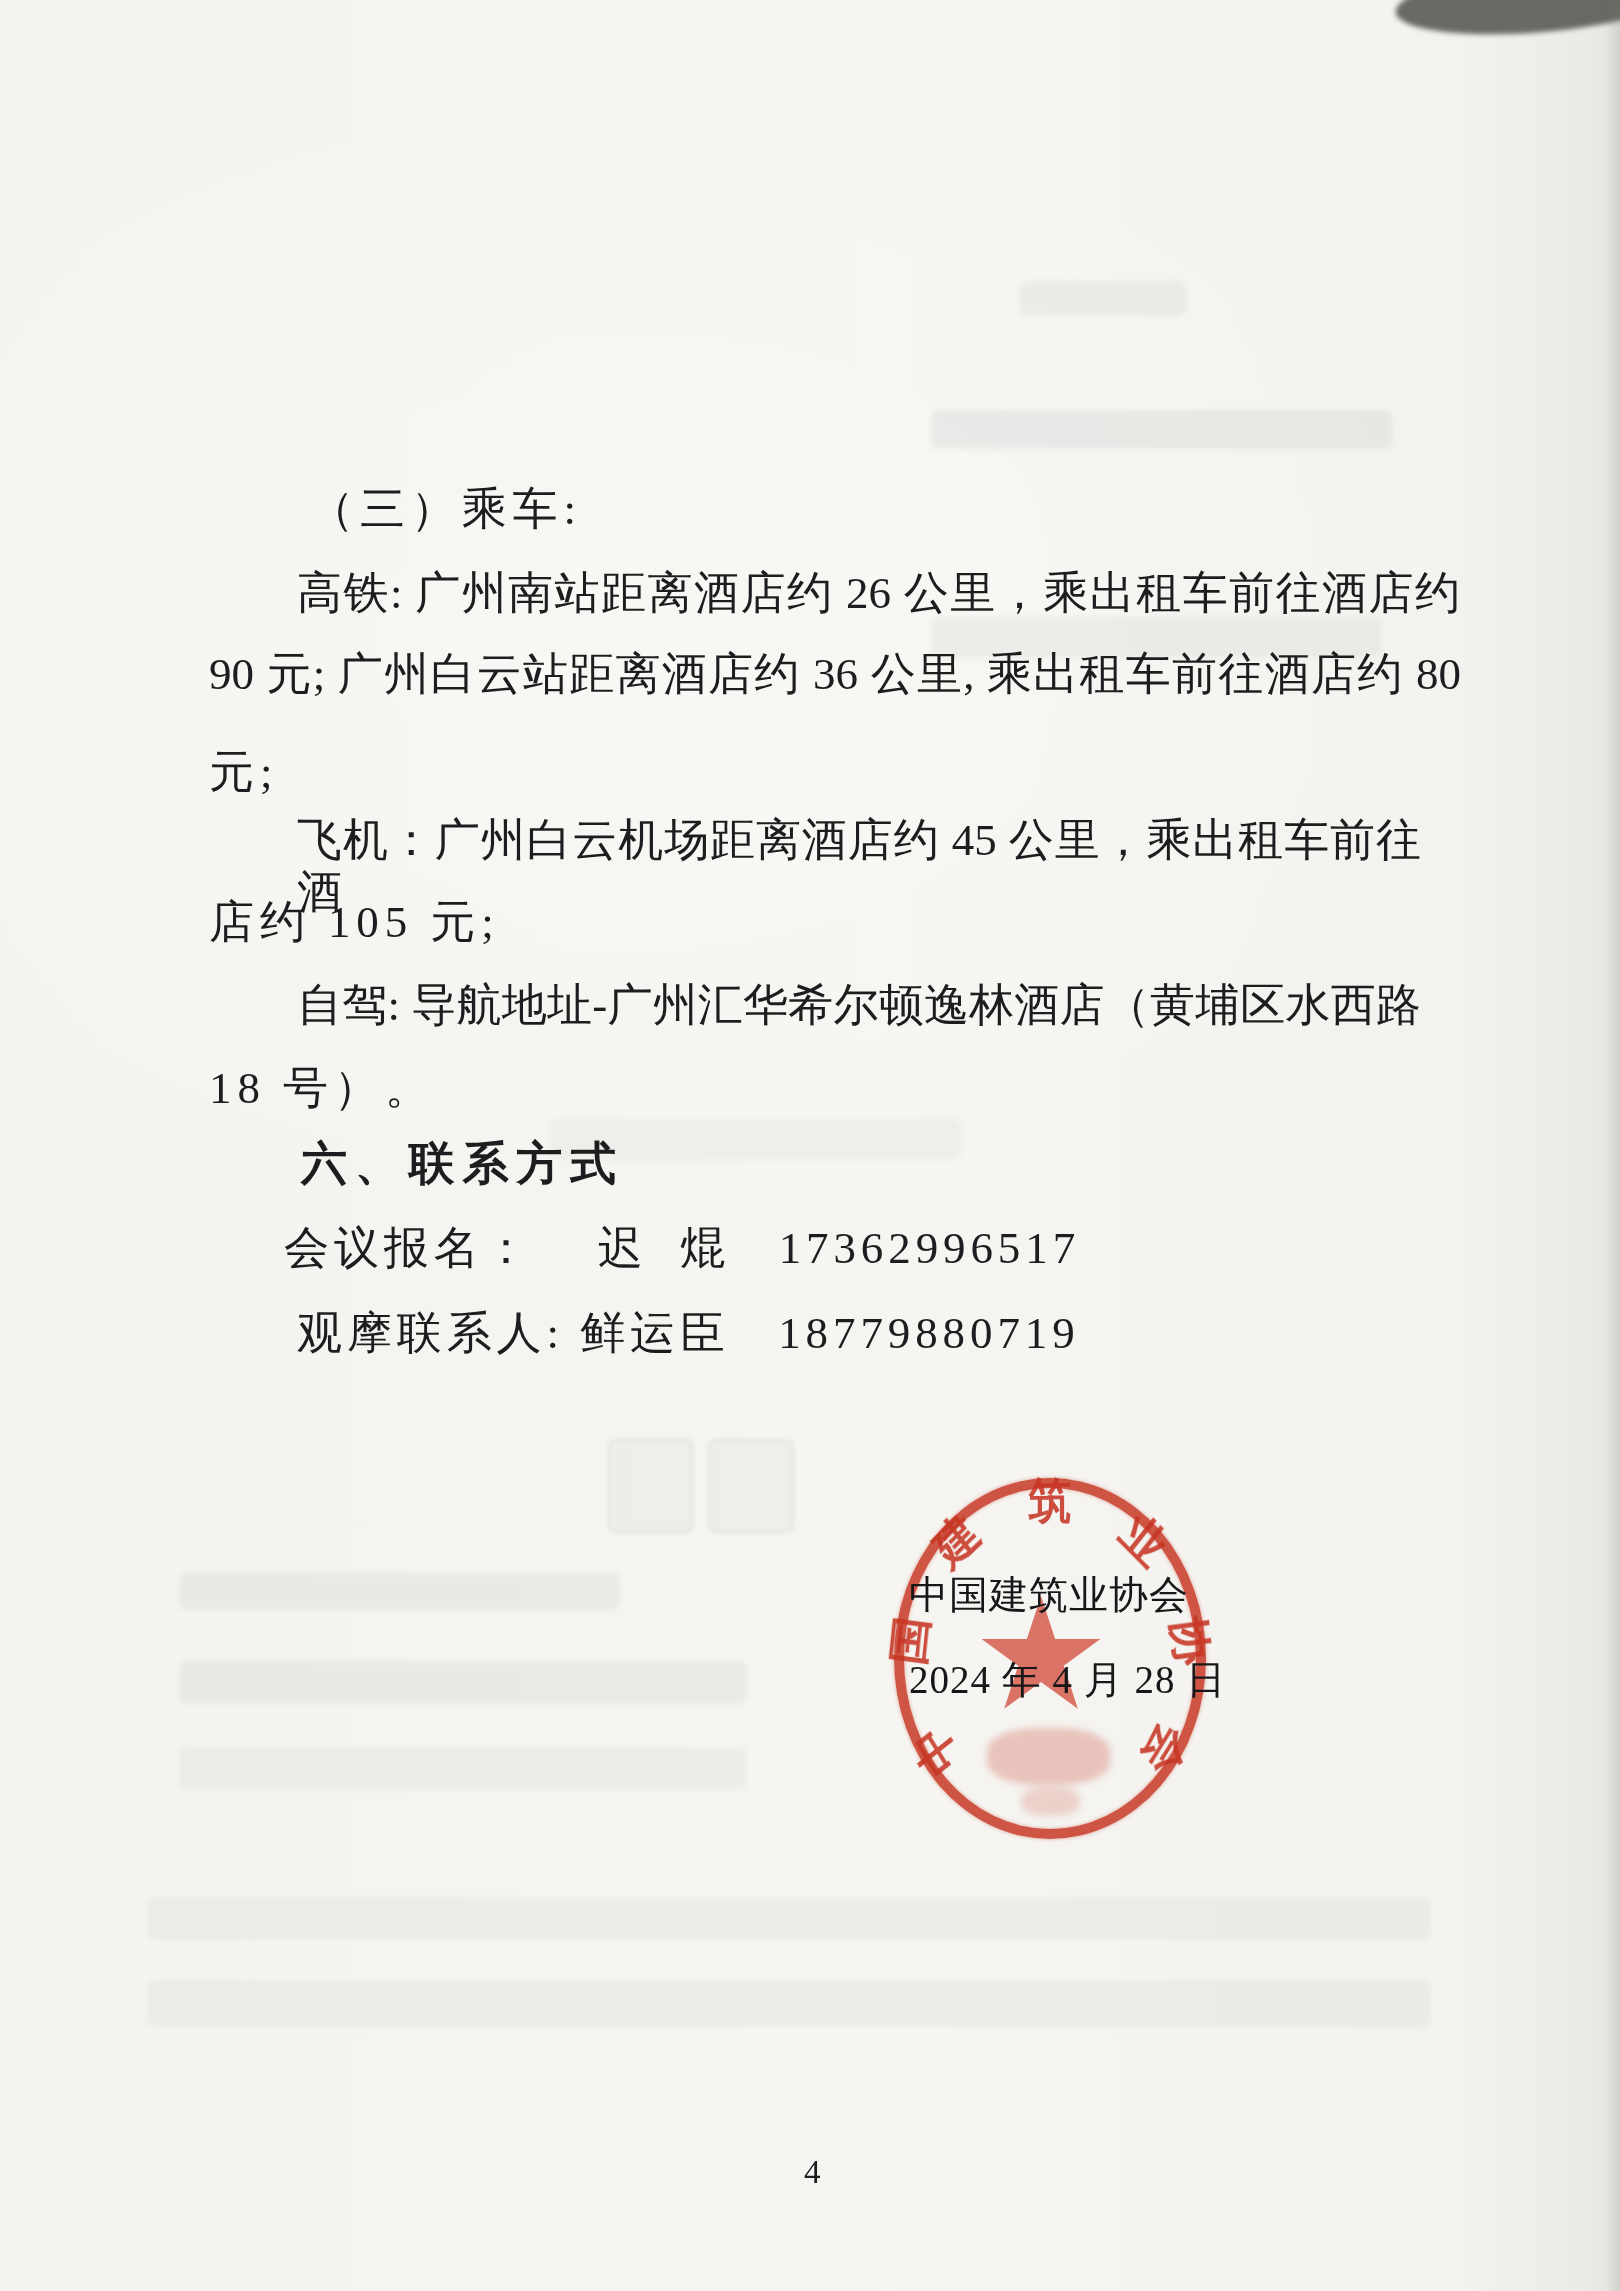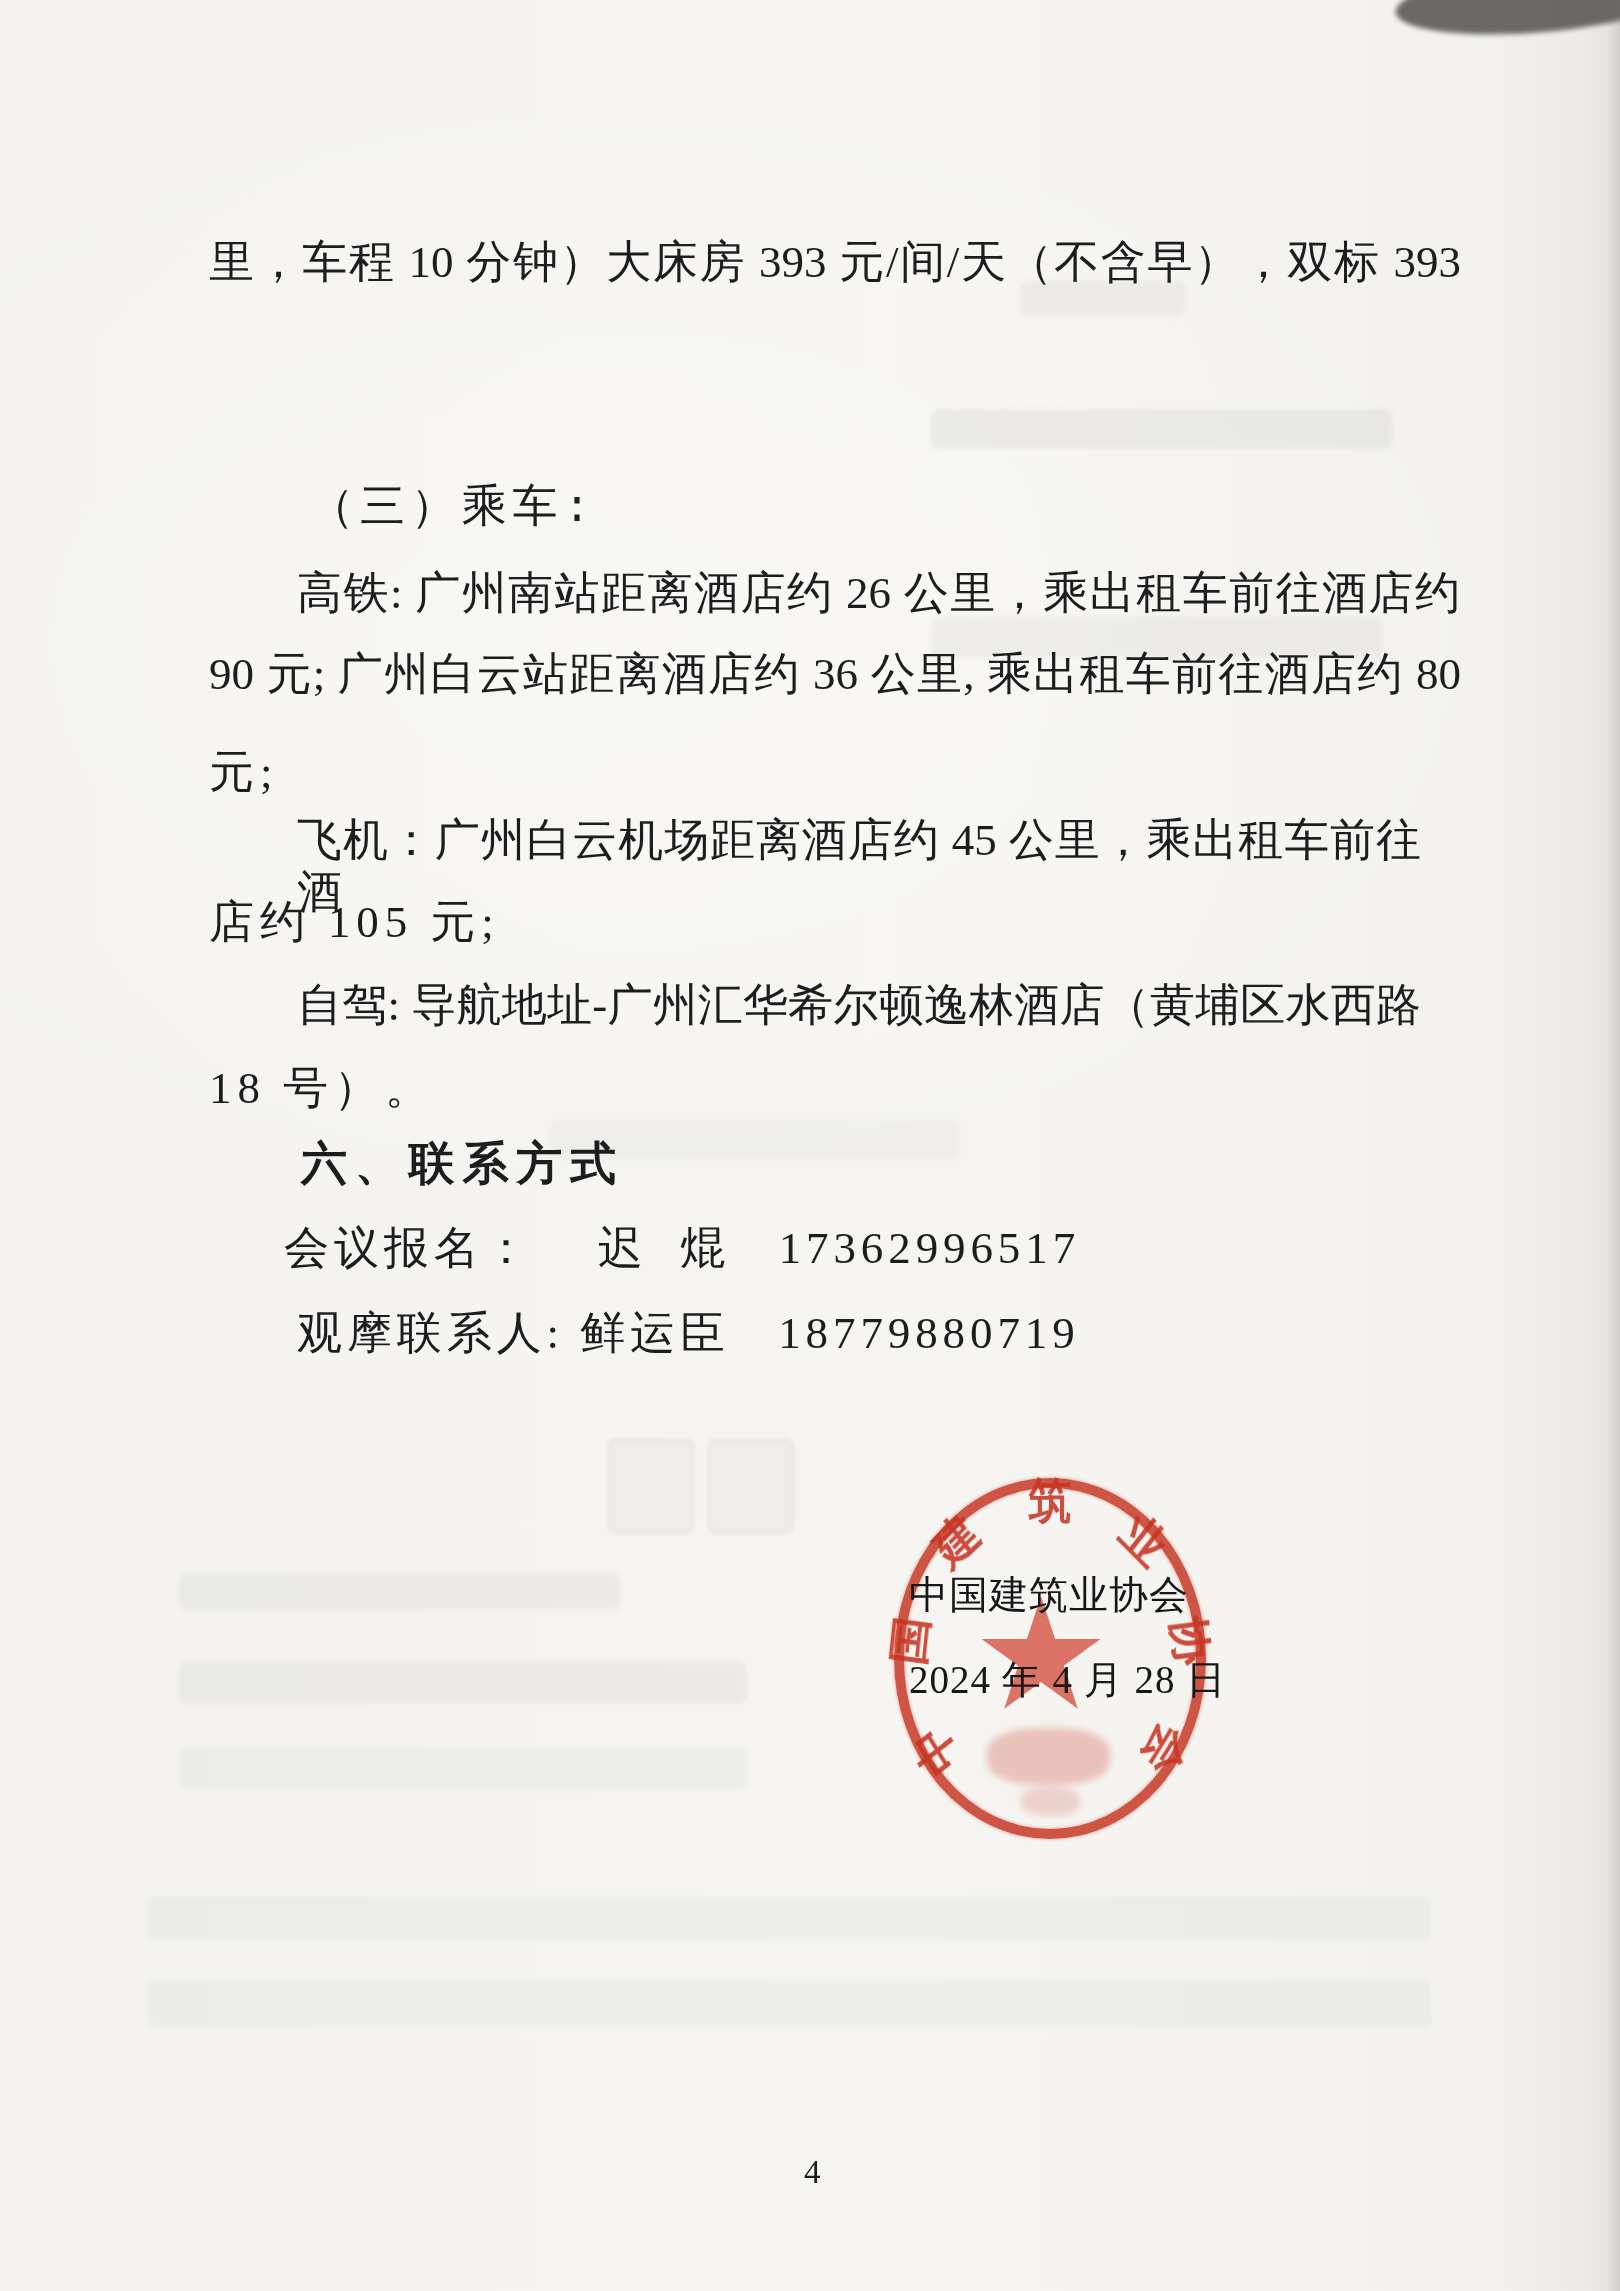--- a/index.html
+++ b/index.html
@@ -117,22 +117,21 @@
   <div class="smudge" style="left:931px;top:617px;width:451px;height:41px;"></div>
   <div class="smudge" style="left:549px;top:1119px;width:412px;height:41px;background:rgba(110,112,120,0.05);"></div>
   <div class="smudge box" style="left:608px;top:1439px;width:82px;height:90px;"></div>
   <div class="smudge box" style="left:708px;top:1439px;width:82px;height:90px;"></div>
   <div class="smudge" style="left:179px;top:1573px;width:441px;height:37px;background:rgba(110,112,120,0.08);"></div>
   <div class="smudge" style="left:179px;top:1661px;width:568px;height:43px;background:rgba(110,112,120,0.08);"></div>
   <div class="smudge" style="left:179px;top:1747px;width:568px;height:43px;background:rgba(110,112,120,0.06);"></div>
   <div class="smudge" style="left:147px;top:1897px;width:1284px;height:43px;background:rgba(110,112,120,0.06);"></div>
   <div class="smudge" style="left:147px;top:1980px;width:1284px;height:47px;background:rgba(110,112,120,0.06);"></div>
 
-  <div class="line just" style="left:209px;top:237px;width:1252px;">里，车程 10 分钟）大床房 393 元/间/天（不含早），双标 393</div>
-  <div class="line" style="left:309px;top:484px;font-family:Liberation Mono, monospace;">（三）乘车:</div>
+  <div class="line" style="left:309px;top:484px;">（三）乘车:</div>
   <div class="line just" style="left:297px;top:568px;width:1163px;">高铁: 广州南站距离酒店约 26 公里，乘出租车前往酒店约</div>
   <div class="line just" style="left:209px;top:649px;width:1252px;">90 元; 广州白云站距离酒店约 36 公里, 乘出租车前往酒店约 80</div>
   <div class="line" style="left:209px;top:747px;">元;</div>
   <div class="line just" style="left:297px;top:815px;width:1124px;">飞机：广州白云机场距离酒店约 45 公里，乘出租车前往酒</div>
   <div class="line" style="left:209px;top:897px;text-align:center;">店约 105 元;</div>
   <div class="line just" style="left:297px;top:980px;width:1124px;">自驾: 导航地址-广州汇华希尔顿逸林酒店（黄埔区水西路</div>
   <div class="line" style="left:209px;top:1063px;">18 号）。</div>
 
   <div class="line heading" style="left:301px;top:1137px;">六、联系方式</div>
 

